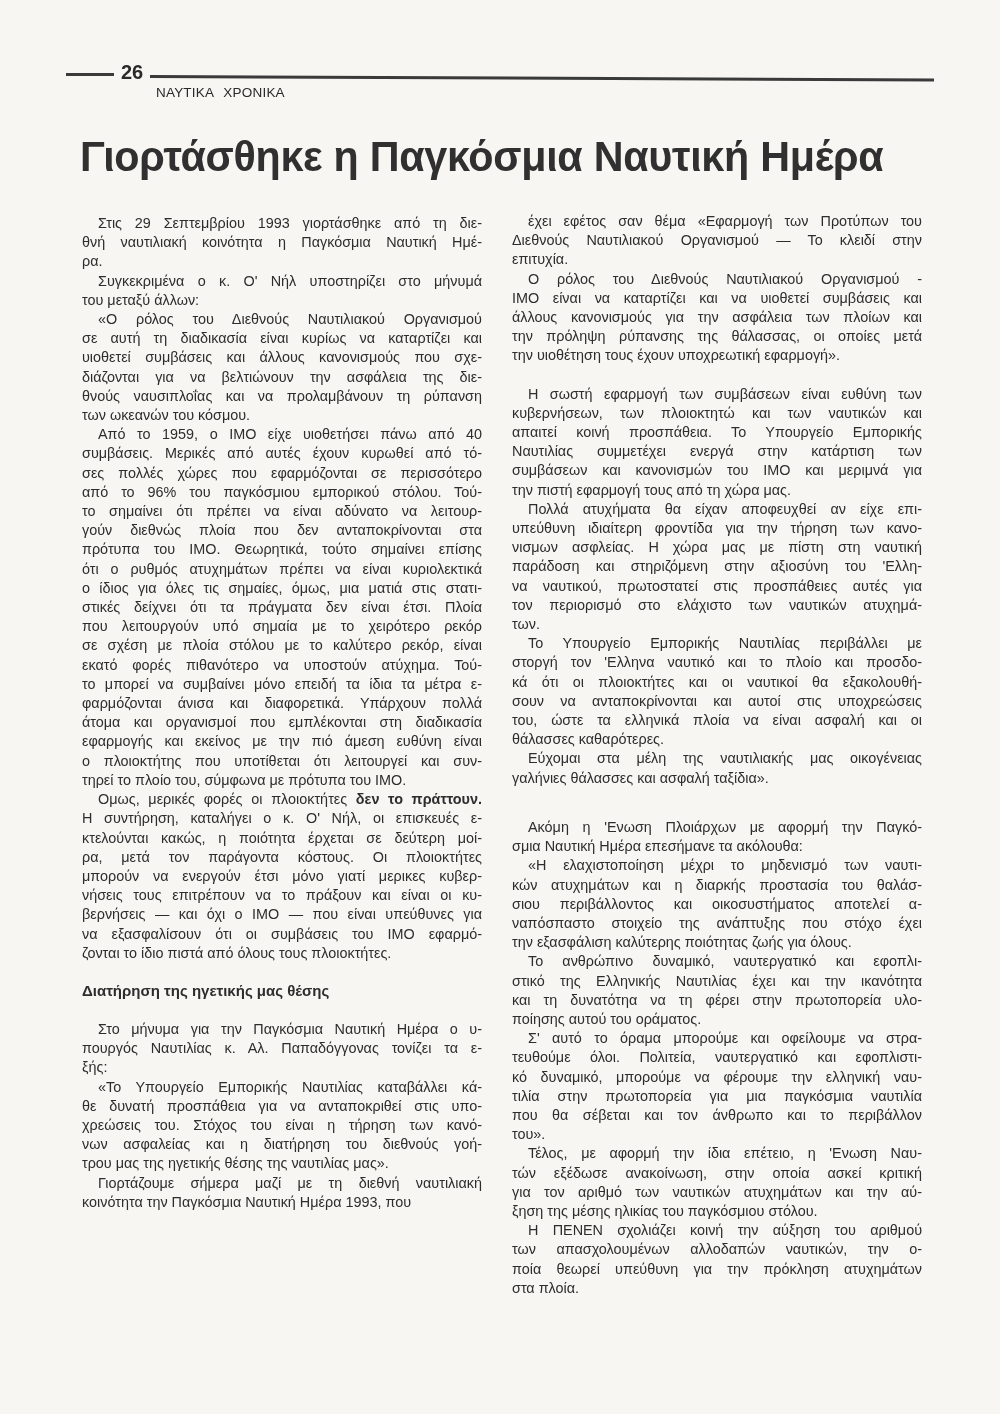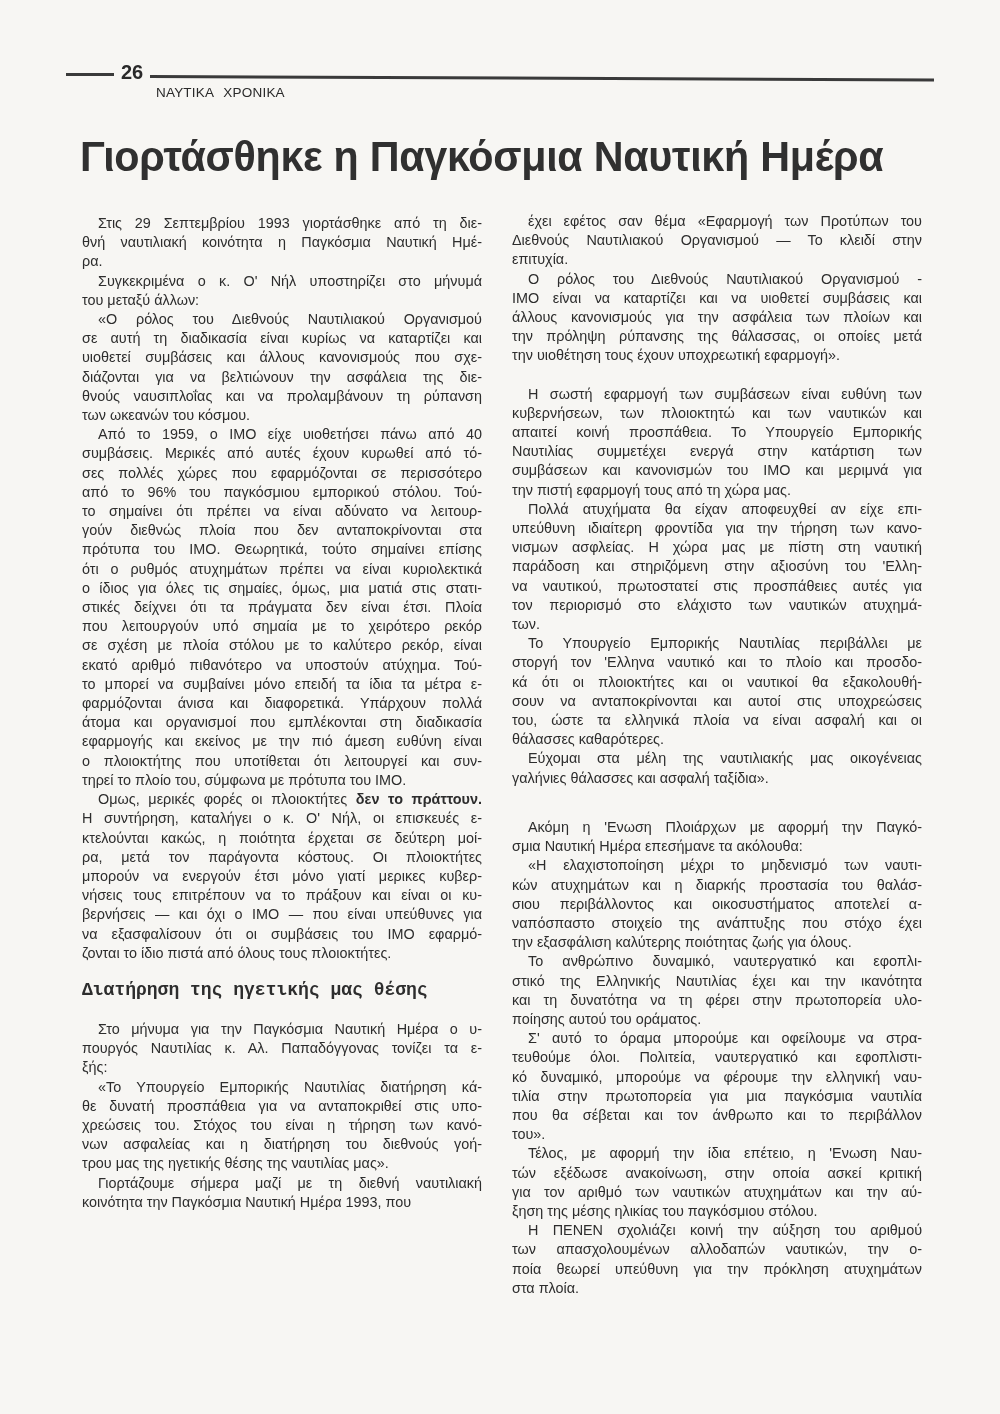--- a/index.html
+++ b/index.html
@@ -43,22 +43,22 @@
     color: #2d2d2d;
   }
   .col-left { left: 82px; top: 214px; width: 400px; }
   .col-right { left: 512px; top: 212px; width: 410px; }
   .line { white-space: nowrap; display: block; text-align: justify; text-align-last: justify; }
   .line.last { text-align-last: left; }
   .indent { padding-left: 16px; }
   .para { margin: 0; }
   .gap { height: 19px; }
   .subhead {
-    font-weight: bold; font-size: 18px; line-height: 19px;
-    margin: 18px 0 20px 0; color: #2d2d2d; font-family: Liberation Mono, monospace;
+    font-weight: bold; font-size: 15px; line-height: 19px;
+    margin: 18px 0 20px 0; color: #2d2d2d;
   }
   strong { font-weight: bold; }
 </style>
 </head>
 <body>
 
 <div class="rule-left"></div>
 <div class="page-number">26</div>
 <div class="rule-right"></div>
 <div class="magazine-name">ΝΑΥΤΙΚΑ ΧΡΟΝΙΚΑ</div>
@@ -90,21 +90,21 @@
         <span class="line">σες πολλές χώρες που εφαρμόζονται σε περισσότερο</span>
         <span class="line">από το 96% του παγκόσμιου εμπορικού στόλου. Τού-</span>
         <span class="line">το σημαίνει ότι πρέπει να είναι αδύνατο να λειτουρ-</span>
         <span class="line">γούν διεθνώς πλοία που δεν ανταποκρίνονται στα</span>
         <span class="line">πρότυπα του ΙΜΟ. Θεωρητικά, τούτο σημαίνει επίσης</span>
         <span class="line">ότι ο ρυθμός ατυχημάτων πρέπει να είναι κυριολεκτικά</span>
         <span class="line">ο ίδιος για όλες τις σημαίες, όμως, μια ματιά στις στατι-</span>
         <span class="line">στικές δείχνει ότι τα πράγματα δεν είναι έτσι. Πλοία</span>
         <span class="line">που λειτουργούν υπό σημαία με το χειρότερο ρεκόρ</span>
         <span class="line">σε σχέση με πλοία στόλου με το καλύτερο ρεκόρ, είναι</span>
-        <span class="line">εκατό αριθμό πιθανότερο να υποστούν ατύχημα. Τού-</span>
+        <span class="line">εκατό φορές πιθανότερο να υποστούν ατύχημα. Τού-</span>
         <span class="line">το μπορεί να συμβαίνει μόνο επειδή τα ίδια τα μέτρα ε-</span>
         <span class="line">φαρμόζονται άνισα και διαφορετικά. Υπάρχουν πολλά</span>
         <span class="line">άτομα και οργανισμοί που εμπλέκονται στη διαδικασία</span>
         <span class="line">εφαρμογής και εκείνος με την πιό άμεση ευθύνη είναι</span>
         <span class="line">ο πλοιοκτήτης που υποτίθεται ότι λειτουργεί και συν-</span>
         <span class="line last">τηρεί το πλοίο του, σύμφωνα με πρότυπα του ΙΜΟ.</span>
       </div>
       <div class="para">
         <span class="line indent">Ομως, μερικές φορές οι πλοιοκτήτες <strong>δεν το πράττουν.</strong></span>
         <span class="line">Η συντήρηση, καταλήγει ο κ. Ο' Νήλ, οι επισκευές ε-</span>
@@ -118,21 +118,21 @@
       </div>
     </div>
   <div class="subhead">Διατήρηση της ηγετικής μας θέσης</div>
   <div id="left-block2">
       <div class="para">
         <span class="line indent">Στο μήνυμα για την Παγκόσμια Ναυτική Ημέρα ο υ-</span>
         <span class="line">πουργός Ναυτιλίας κ. Αλ. Παπαδόγγονας τονίζει τα ε-</span>
         <span class="line last">ξής:</span>
       </div>
       <div class="para">
-        <span class="line indent">«Το Υπουργείο Εμπορικής Ναυτιλίας διατήρηση κά-</span>
+        <span class="line indent">«Το Υπουργείο Εμπορικής Ναυτιλίας καταβάλλει κά-</span>
         <span class="line">θε δυνατή προσπάθεια για να ανταποκριθεί στις υπο-</span>
         <span class="line">χρεώσεις του. Στόχος του είναι η τήρηση των κανό-</span>
         <span class="line">νων ασφαλείας και η διατήρηση του διεθνούς γοή-</span>
         <span class="line last">τρου μας της ηγετικής θέσης της ναυτιλίας μας».</span>
       </div>
       <div class="para">
         <span class="line indent">Γιορτάζουμε σήμερα μαζί με τη διεθνή ναυτιλιακή</span>
         <span class="line last">κοινότητα την Παγκόσμια Ναυτική Ημέρα 1993, που</span>
       </div>
     </div>

